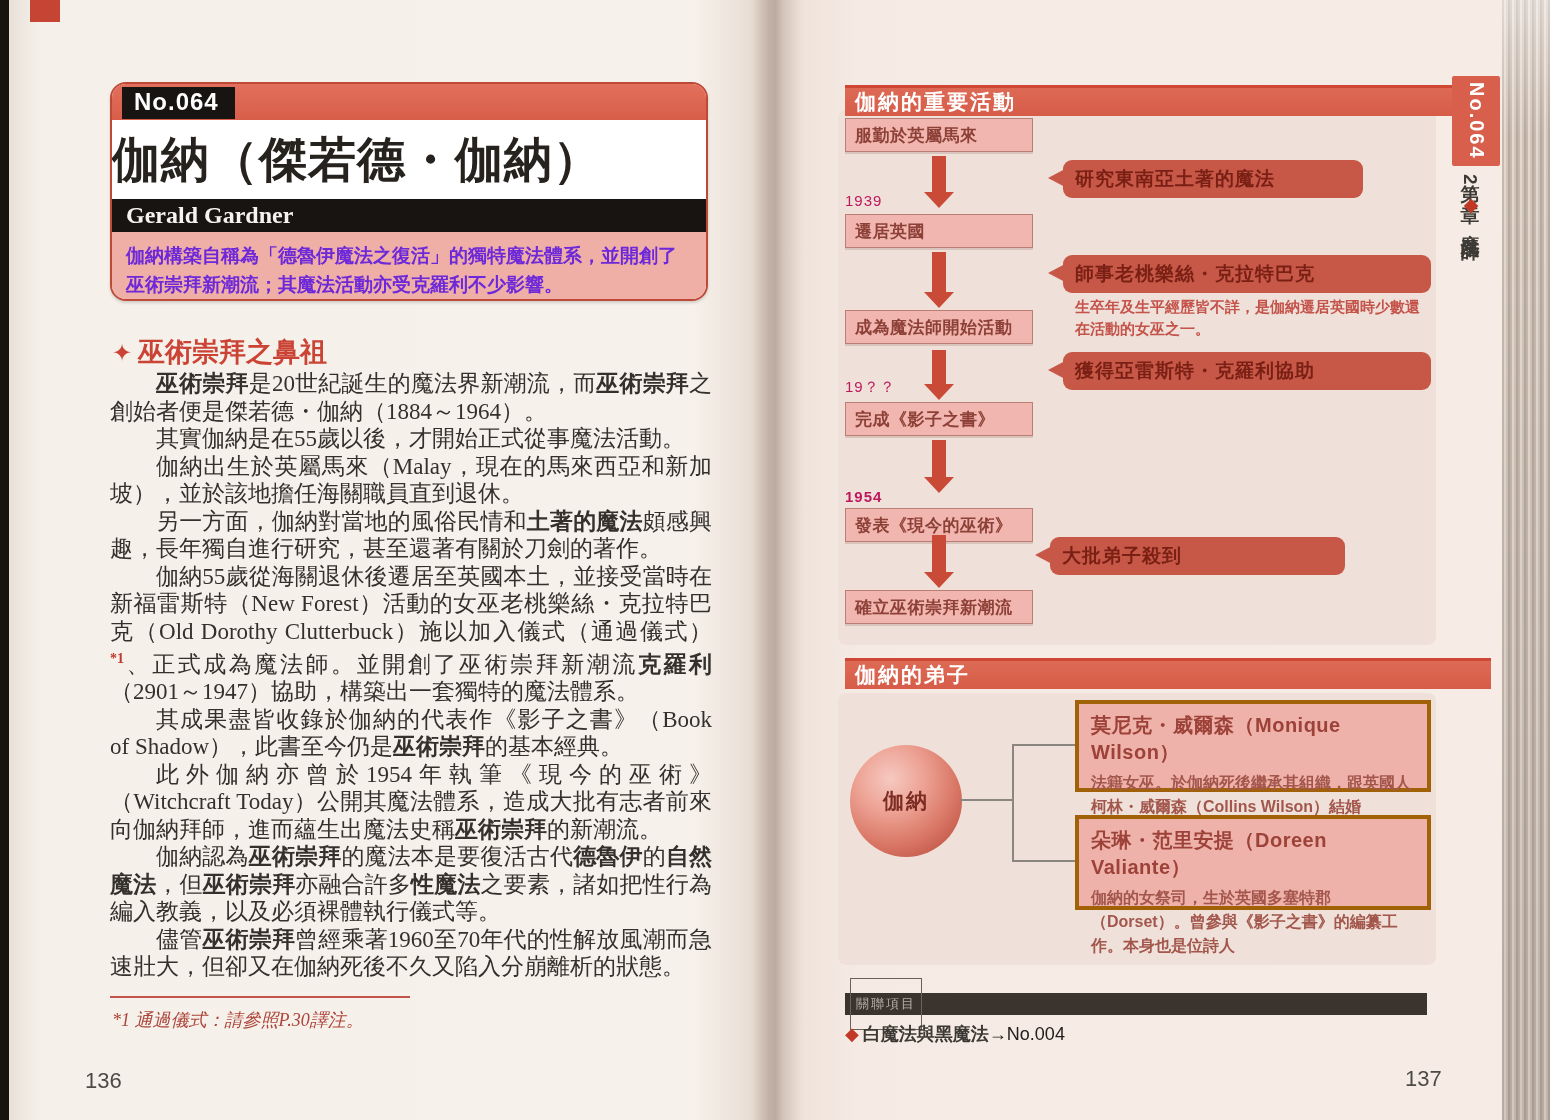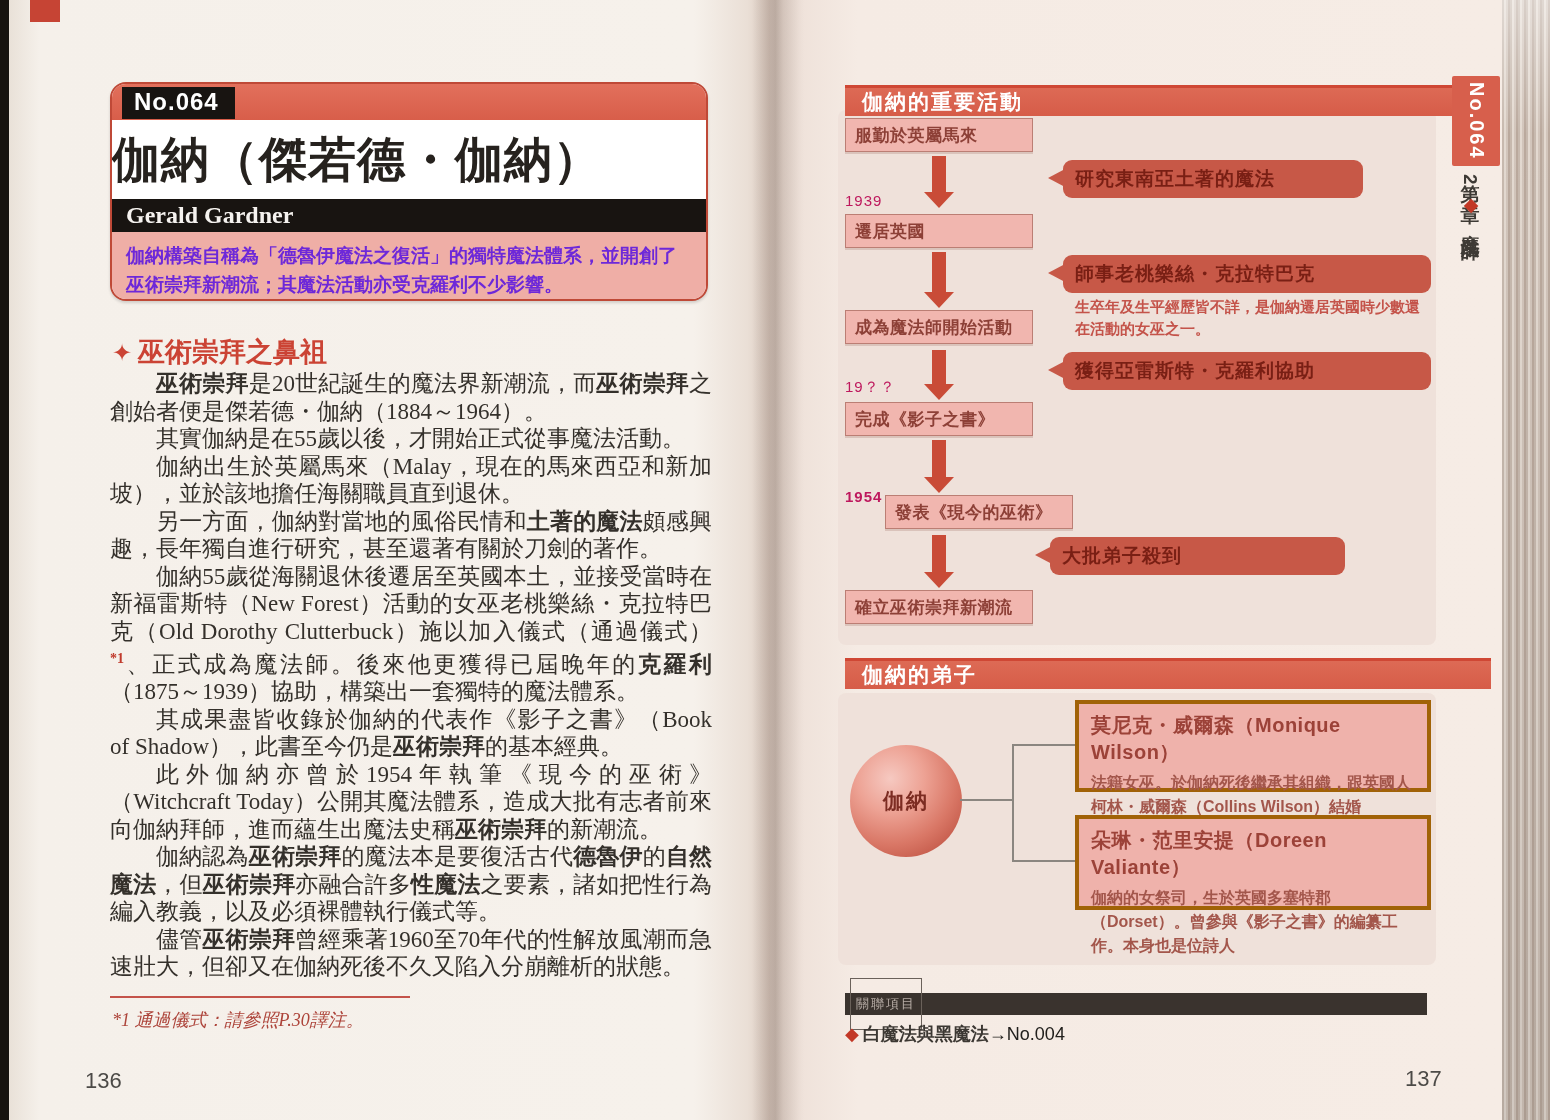--- a/index.html
+++ b/index.html
@@ -49,21 +49,21 @@
   .pagenum.left{left:85px;top:1068px;}
   .pagenum.right{left:1405px;top:1066px;}
 
   
   .panel{position:absolute;background:#efe1da;border-radius:8px;}
   .panel.timeline{left:838px;top:110px;width:598px;height:535px;}
   .panel.disciples{left:838px;top:693px;width:598px;height:272px;}
 
   .sec-bar{position:absolute;left:845px;width:646px;height:31px;border-top:3px solid #cf4734;
     background:linear-gradient(to bottom,#dd6a55,#d65c48);color:#fff;font-weight:bold;font-size:21px;
-    display:flex;align-items:center;padding-left:17px;box-sizing:border-box;letter-spacing:2px;}
+    display:flex;align-items:center;padding-left:10px;box-sizing:border-box;letter-spacing:2px;}
 
   .flow-box{position:absolute;left:845px;width:188px;height:34px;background:#f1b6af;
     border:1px solid #bb7e74;box-shadow:0 2px 0 rgba(120,60,50,.18);
     display:flex;align-items:center;padding-left:9px;box-sizing:border-box;
     color:#8d4037;font-weight:bold;font-size:17px;letter-spacing:0.5px;}
   .year{position:absolute;left:845px;font-size:15px;color:#be185d;letter-spacing:1px;}
   .arrow{position:absolute;left:932px;width:14px;background:#c94b37;}
   .arrow:after{content:'';position:absolute;left:-8px;top:100%;width:0;height:0;
     border-left:15px solid transparent;border-right:15px solid transparent;border-top:16px solid #c94b37;}
 
@@ -122,21 +122,21 @@
 
   <div class="sec-head">
     <span class="star">✦</span><span>巫術崇拜之鼻祖</span>
   </div>
 
   <div class="bodytext">
     <p><span class="b">巫術崇拜</span><span>是20世紀誕生的魔法界新潮流，而</span><span class="b">巫術崇拜</span><span>之創始者便是傑若德・伽納（1884～1964）。</span></p>
     <p><span>其實伽納是在55歲以後，才開始正式從事魔法活動。</span></p>
     <p><span>伽納出生於英屬馬來（Malay，現在的馬來西亞和新加坡），並於該地擔任海關職員直到退休。</span></p>
     <p><span>另一方面，伽納對當地的風俗民情和</span><span class="b">土著的魔法</span><span>頗感興趣，長年獨自進行研究，甚至還著有關於刀劍的著作。</span></p>
-    <p><span>伽納55歲從海關退休後遷居至英國本土，並接受當時在新福雷斯特（New Forest）活動的女巫老桃樂絲・克拉特巴克（Old Dorothy Clutterbuck）施以加入儀式（通過儀式）</span><span class="sup">*1</span><span>、正式成為魔法師。後來他更獲得已屆晚年的</span><span class="b">克羅利</span><span>（1875～1939）協助，構築出一套獨特的魔法體系。</span></p>
+    <p><span>伽納55歲從海關退休後遷居至英國本土，並接受當時在新福雷斯特（New Forest）活動的女巫老桃樂絲・克拉特巴克（Old Dorothy Clutterbuck）施以加入儀式（通過儀式）</span><span class="sup">*1</span><span>、正式成為魔法師。並開創了巫術崇拜新潮流</span><span class="b">克羅利</span><span>（2901～1947）協助，構築出一套獨特的魔法體系。</span></p>
     <p><span>其成果盡皆收錄於伽納的代表作《影子之書》（Book of Shadow），此書至今仍是</span><span class="b">巫術崇拜</span><span>的基本經典。</span></p>
     <p><span>此外伽納亦曾於1954年執筆《現今的巫術》（Witchcraft Today）公開其魔法體系，造成大批有志者前來向伽納拜師，進而蘊生出魔法史稱</span><span class="b">巫術崇拜</span><span>的新潮流。</span></p>
     <p><span>伽納認為</span><span class="b">巫術崇拜</span><span>的魔法本是要復活古代</span><span class="b">德魯伊</span><span>的</span><span class="b">自然魔法</span><span>，但</span><span class="b">巫術崇拜</span><span>亦融合許多</span><span class="b">性魔法</span><span>之要素，諸如把性行為編入教義，以及必須裸體執行儀式等。</span></p>
     <p><span>儘管</span><span class="b">巫術崇拜</span><span>曾經乘著1960至70年代的性解放風潮而急速壯大，但卻又在伽納死後不久又陷入分崩離析的狀態。</span></p>
   </div>
 
   <div class="footnote-rule"></div>
   <div class="footnote">*1 通過儀式：請參照P.30譯注。</div>
   <div class="pagenum left">136</div>
 
@@ -151,21 +151,21 @@
   <div class="arrow" style="top:156px;height:36px;"></div>
   <div class="year" style="top:192px;">1939</div>
   <div class="flow-box" style="top:214px;">遷居英國</div>
   <div class="arrow" style="top:252px;height:40px;"></div>
   <div class="flow-box" style="top:310px;">成為魔法師開始活動</div>
   <div class="arrow" style="top:350px;height:34px;"></div>
   <div class="year" style="top:378px;">19？？</div>
   <div class="flow-box" style="top:402px;">完成《影子之書》</div>
   <div class="arrow" style="top:440px;height:37px;"></div>
   <div class="year" style="top:488px;font-weight:bold;">1954</div>
-  <div class="flow-box" style="top:495px;margin-left:40px;">發表《現今的巫術》</div>
+  <div class="flow-box" style="top:508px;">發表《現今的巫術》</div>
   <div class="arrow" style="top:535px;height:37px;"></div>
   <div class="flow-box" style="top:590px;">確立巫術崇拜新潮流</div>
 
   <div class="bubble" style="left:1063px;top:160px;width:300px;">研究東南亞土著的魔法</div>
   <div class="bubble" style="left:1063px;top:255px;width:368px;">師事老桃樂絲・克拉特巴克</div>
   <div class="bubble-note" style="left:1075px;top:296px;width:358px;">生卒年及生平經歷皆不詳，是伽納遷居英國時少數還在活動的女巫之一。</div>
   <div class="bubble" style="left:1063px;top:352px;width:368px;">獲得亞雷斯特・克羅利協助</div>
   <div class="bubble" style="left:1050px;top:537px;width:295px;">大批弟子殺到</div>
 
   <div class="sec-bar" style="top:658px;">

